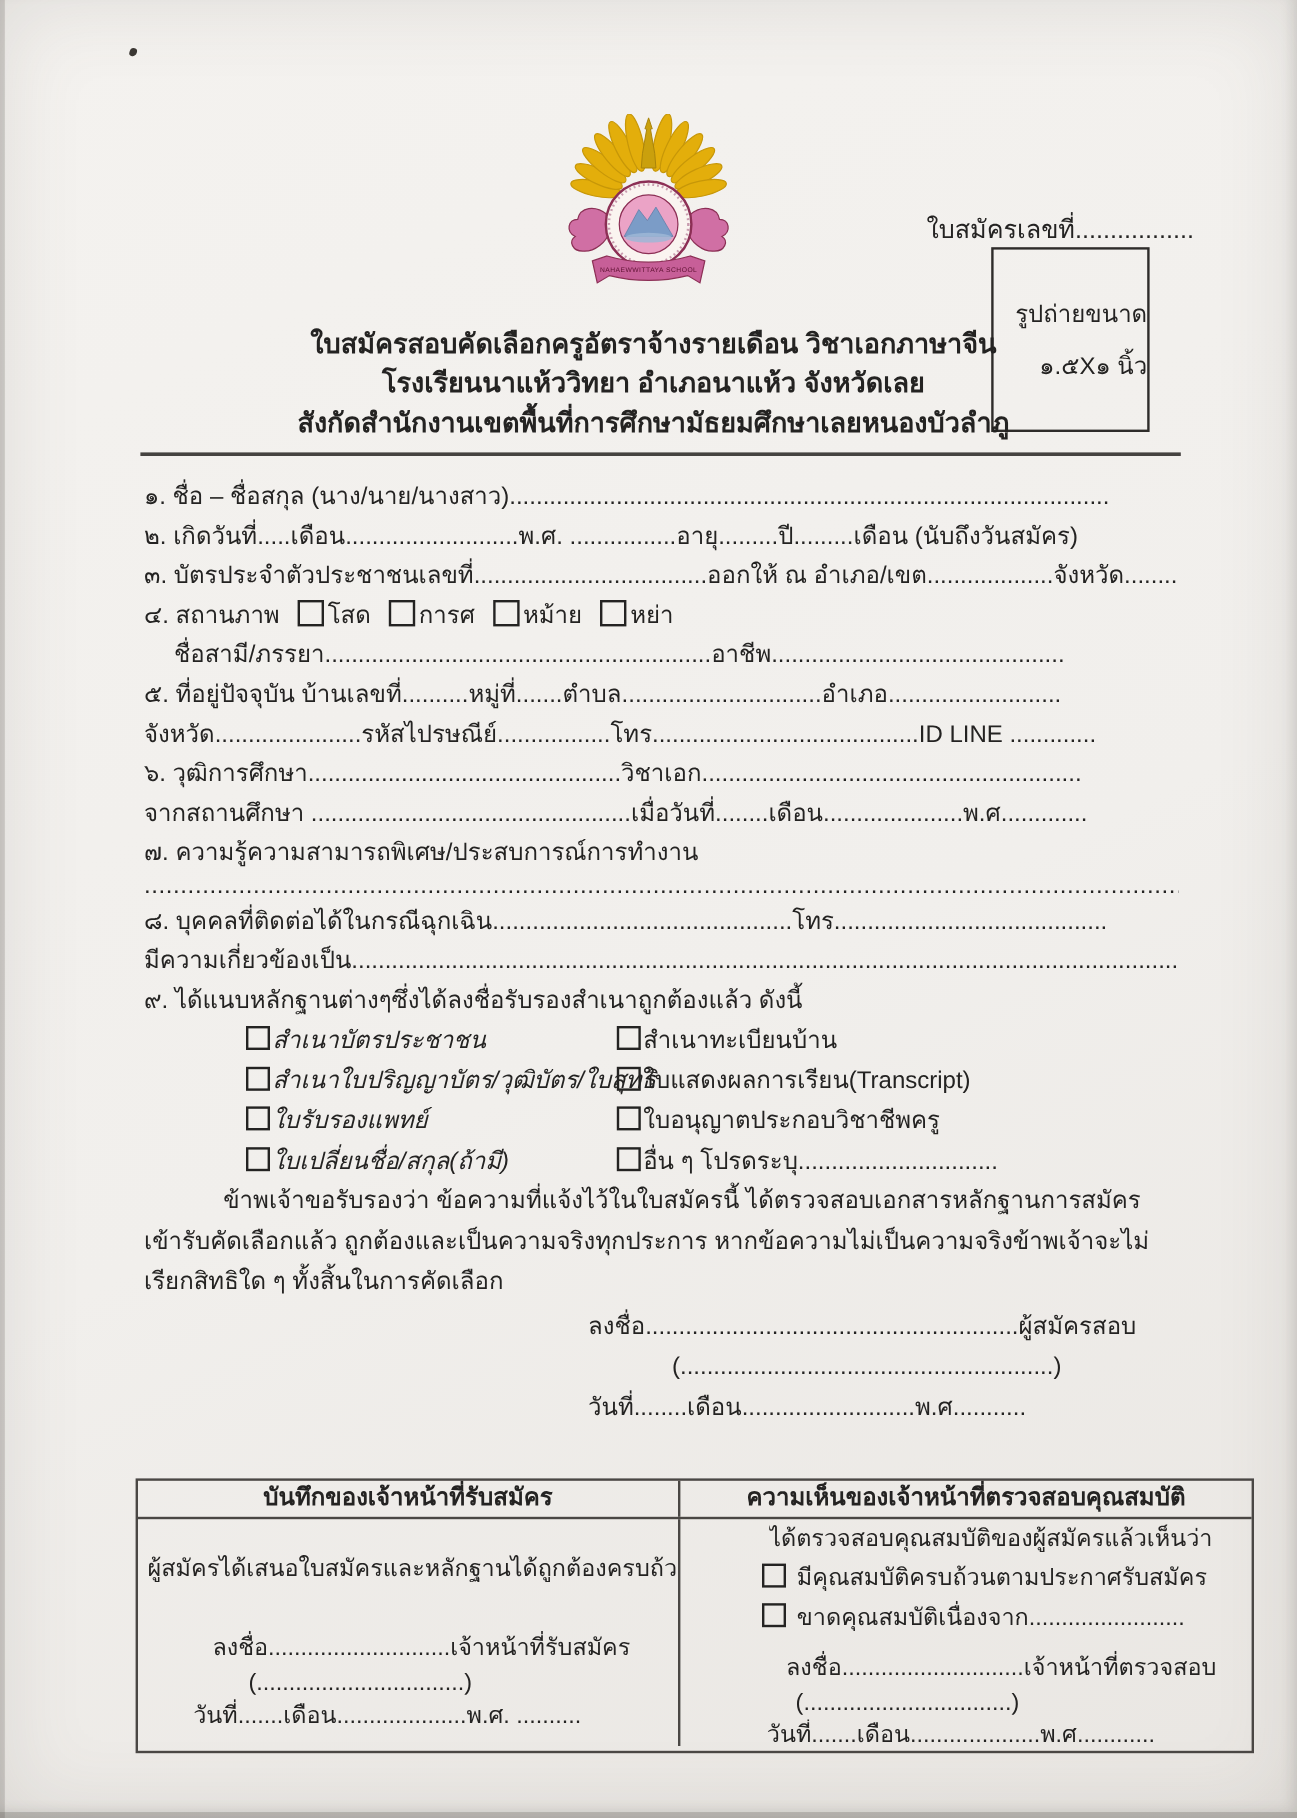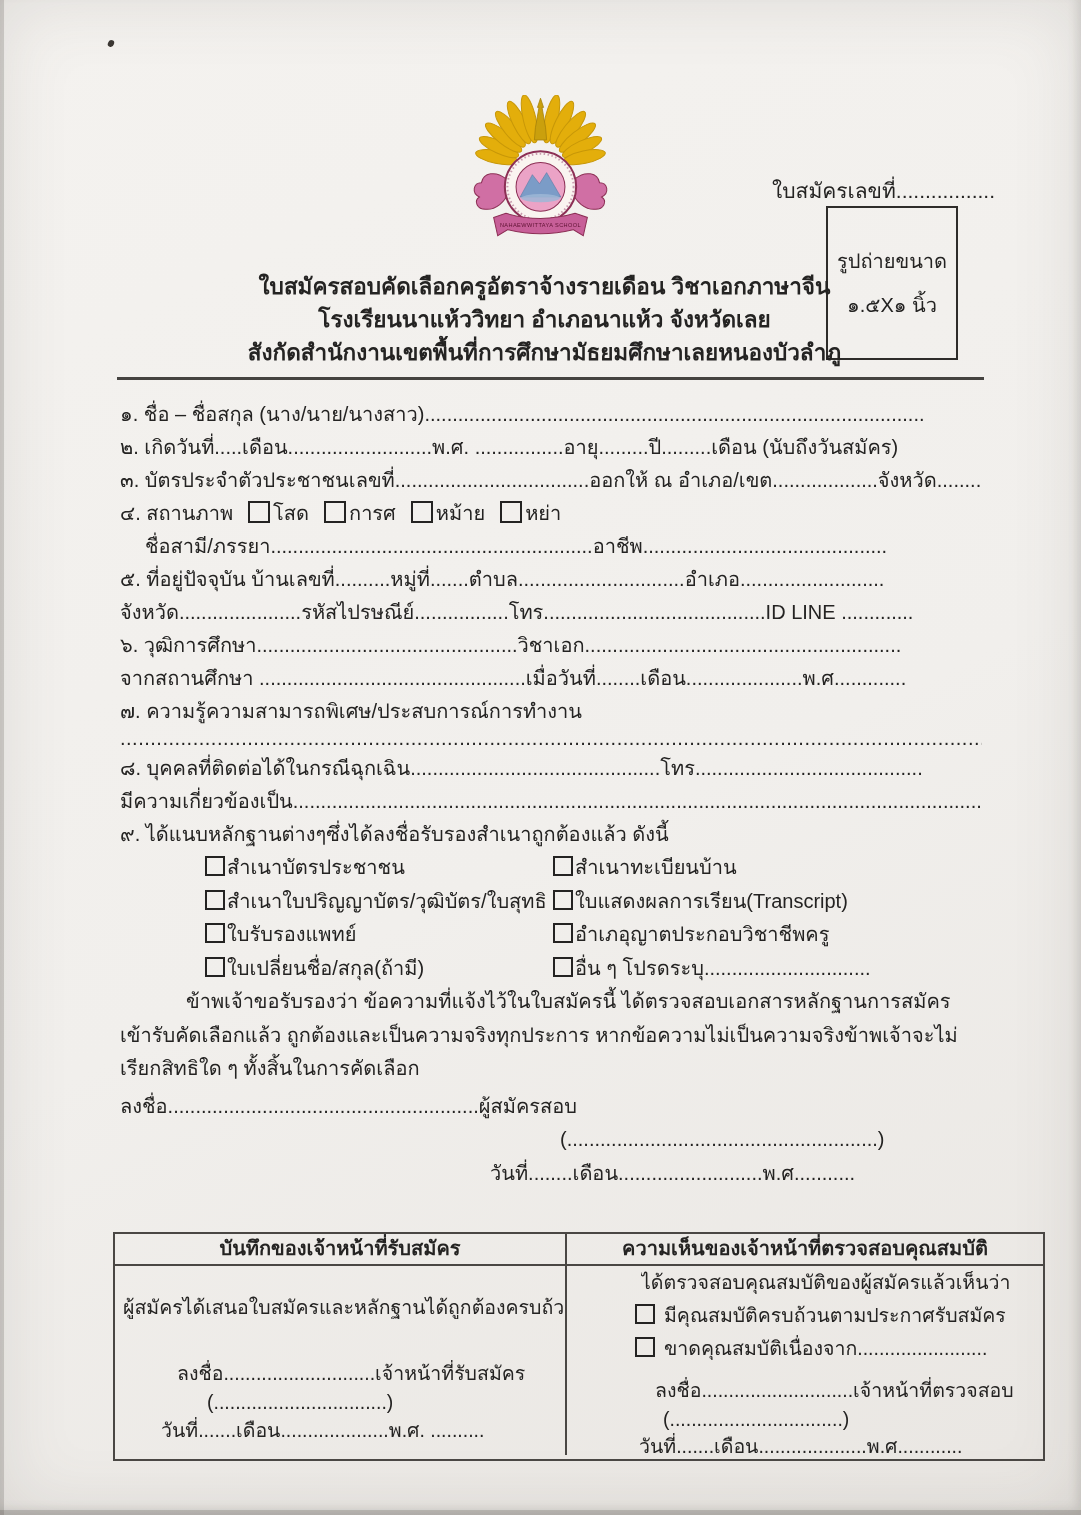--- a/index.html
+++ b/index.html
@@ -9,38 +9,38 @@
     box-shadow:inset 0 0 70px rgba(90,84,78,.14), inset -4px -6px 10px rgba(90,84,78,.16);
     font-family:"Liberation Sans","DejaVu Sans",sans-serif;color:#242322;
   }
   .page::before{content:"";position:absolute;left:0;top:0;bottom:0;width:4px;background:rgba(75,70,64,.20);}
   .page::after{content:"";position:absolute;left:0;right:0;bottom:0;height:5px;background:rgba(75,70,64,.22);}
   .speck{position:absolute;left:108px;top:40px;width:6px;height:7px;background:#3b3733;border-radius:55% 45% 60% 40%;transform:rotate(18deg);}
   .emblem{position:absolute;left:459px;top:95px;width:163px;height:145px;}
   .app-no{position:absolute;left:772px;top:174px;font-size:21px;white-space:nowrap;}
   .photo-box{
     position:absolute;left:826px;top:206px;width:128px;height:150px;border:2px solid #2e2c2a;
-    display:flex;flex-direction:column;align-items:center;justify-content:center;gap:12px;
+    display:flex;flex-direction:column;align-items:flex-end;justify-content:center;gap:12px;
     font-size:20px;text-align:center;background:transparent;
   }
   .title{position:absolute;left:4px;top:270px;width:1081px;text-align:center;font-weight:bold;font-size:22.5px;line-height:33px;}
   .hr{position:absolute;left:117px;top:377px;width:867px;height:3px;background:#454340;}
   .body{position:absolute;left:120px;top:398px;width:862px;font-size:20px;}
   .row{height:33px;line-height:33px;white-space:nowrap;overflow:hidden;}
   .row.spouse{padding-left:25px;}
   .dots-row{height:24px;line-height:20px;white-space:nowrap;overflow:hidden;letter-spacing:.5px;}
   .cb{display:inline-block;width:16px;height:16px;border:2px solid #242322;background:transparent;vertical-align:-2px;}
   .status-row .cb{width:18px;height:18px;margin-left:15px;margin-right:3px;vertical-align:-3px;}
   .att{margin-left:85px;height:33.5px;line-height:33.5px;white-space:nowrap;overflow:hidden;}
-  .att .col-l{display:inline-block;width:348px;}
+  .att .col-l{display:inline-block;width:309px;font-style:italic;}
   .att .cb{margin-right:2px;}
   .cert{line-height:33.5px;text-indent:66px;}
   .sig{margin-top:4px;}
   .sig div{height:33.5px;line-height:33.5px;white-space:nowrap;overflow:hidden;}
-  .sig .s1{}
+  .sig .s1{margin-left:370px;}
   .sig .s2{margin-left:440px;}
   .sig .s3{margin-left:370px;}
   .otable{position:absolute;left:113px;top:1232px;width:928px;height:225px;border:2px solid #4a4744;font-size:19.5px;}
   .ohead{display:grid;grid-template-columns:452px 1fr;border-bottom:2px solid #4a4744;}
   .ohead div{height:30px;line-height:29px;text-align:center;font-weight:bold;font-size:20px;overflow:hidden;}
   .ohead .hl{border-right:2px solid #4a4744;}
   .obody{display:grid;grid-template-columns:452px 1fr;height:189px;}
   .obl{border-right:2px solid #4a4744;overflow:hidden;}
   .obl .note{margin:26px 0 0 8px;height:30px;line-height:30px;white-space:nowrap;overflow:hidden;}
   .obl .sgn{margin:36px 0 0 62px;height:30px;line-height:30px;white-space:nowrap;overflow:hidden;}
@@ -132,21 +132,21 @@
     <div class="row">มีความเกี่ยวข้องเป็น..............................................................................................................................</div>
     <div class="row">๙. ได้แนบหลักฐานต่างๆซึ่งได้ลงชื่อรับรองสำเนาถูกต้องแล้ว ดังนี้</div>
 
     <div class="att">
       <span class="col-l"><span class="cb"></span><span>สำเนาบัตรประชาชน</span></span><span class="cb"></span><span>สำเนาทะเบียนบ้าน</span>
     </div>
     <div class="att">
       <span class="col-l"><span class="cb"></span><span>สำเนาใบปริญญาบัตร/วุฒิบัตร/ใบสุทธิ</span></span><span class="cb"></span><span>ใบแสดงผลการเรียน(Transcript)</span>
     </div>
     <div class="att">
-      <span class="col-l"><span class="cb"></span><span>ใบรับรองแพทย์</span></span><span class="cb"></span><span>อำเภอุญาตประกอบวิชาชีพครู</span>
+      <span class="col-l"><span class="cb"></span><span>ใบรับรองแพทย์</span></span><span class="cb"></span><span>ใบอนุญาตประกอบวิชาชีพครู</span>
     </div>
     <div class="att">
       <span class="col-l"><span class="cb"></span><span>ใบเปลี่ยนชื่อ/สกุล(ถ้ามี)</span></span><span class="cb"></span><span>อื่น ๆ โปรดระบุ..............................</span>
     </div>
 
     <div class="cert">ข้าพเจ้าขอรับรองว่า ข้อความที่แจ้งไว้ในใบสมัครนี้ ได้ตรวจสอบเอกสารหลักฐานการสมัครเข้ารับคัดเลือกแล้ว ถูกต้องและเป็นความจริงทุกประการ หากข้อความไม่เป็นความจริงข้าพเจ้าจะไม่เรียกสิทธิใด ๆ ทั้งสิ้นในการคัดเลือก</div>
 
     <div class="sig">
       <div class="s1">ลงชื่อ........................................................ผู้สมัครสอบ</div>
       <div class="s2">(........................................................)</div>

